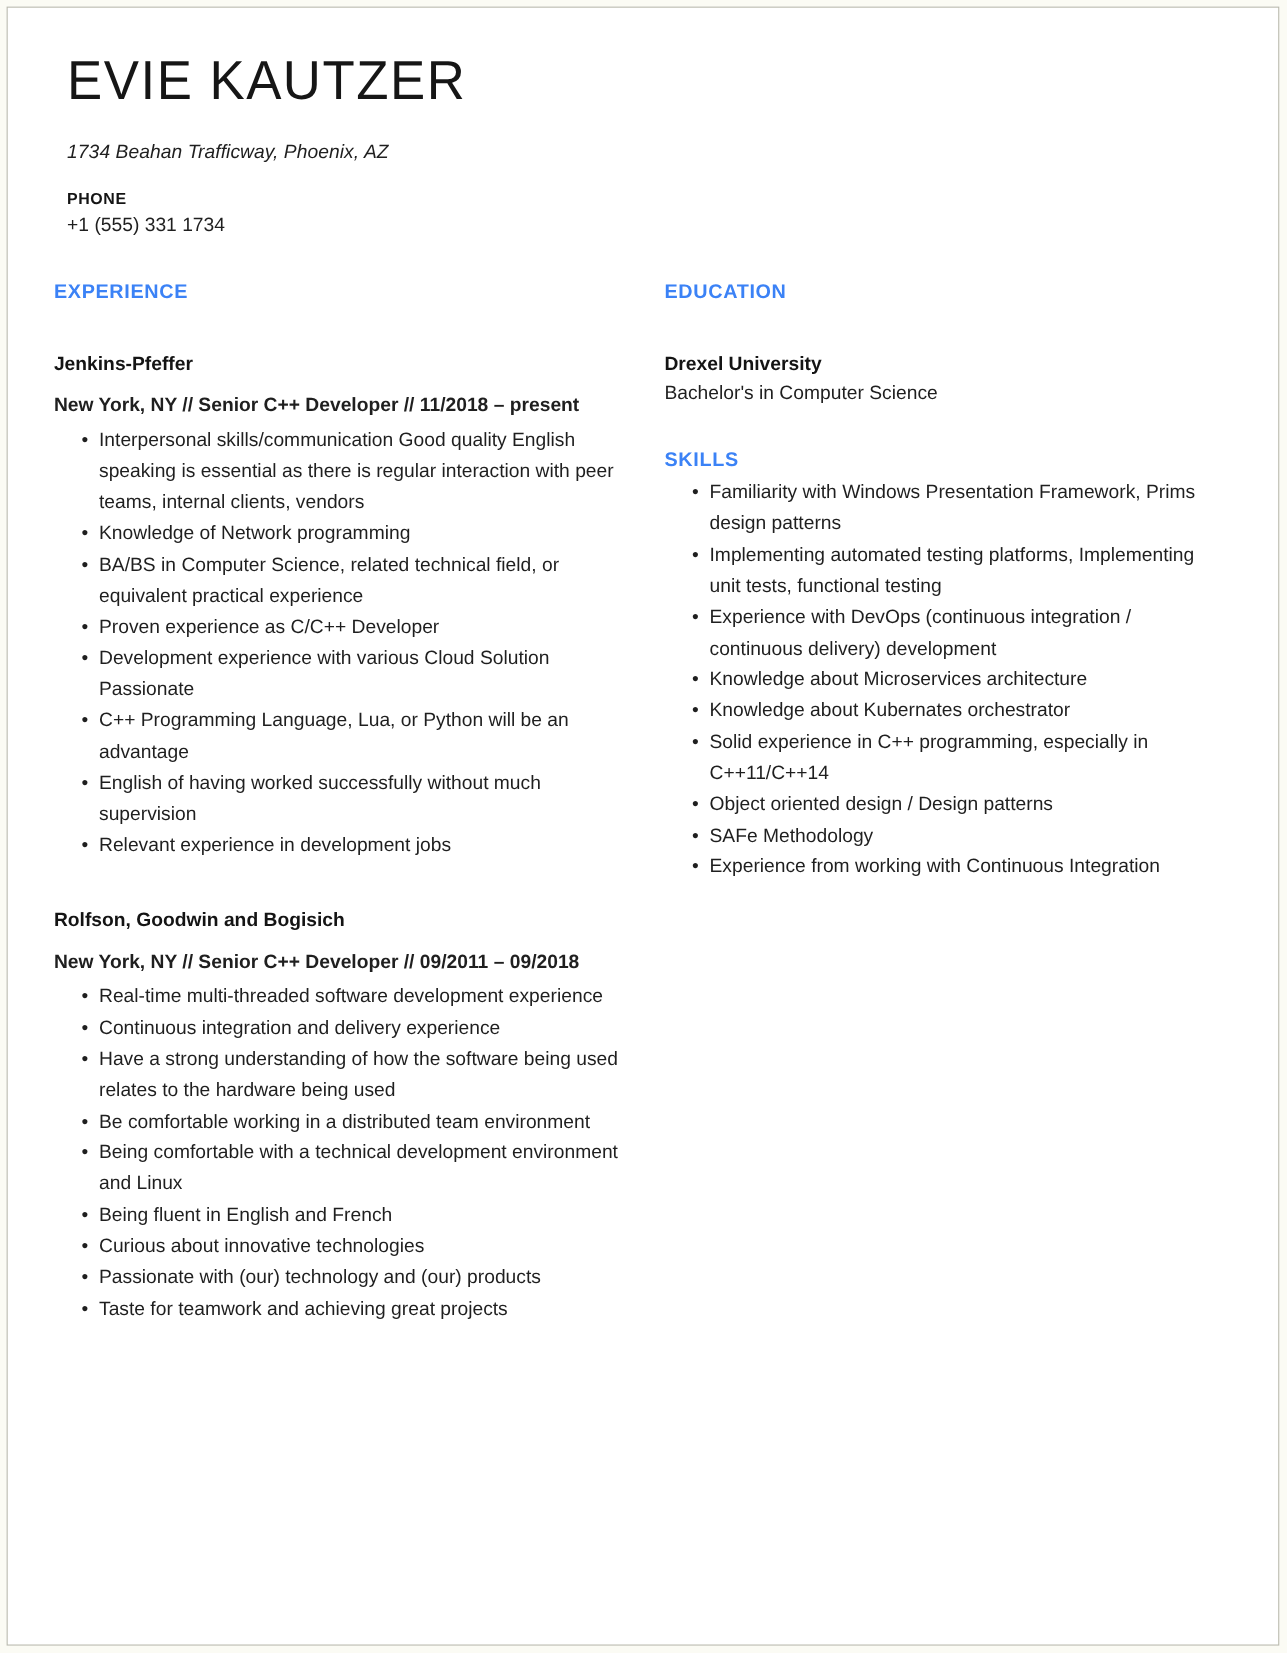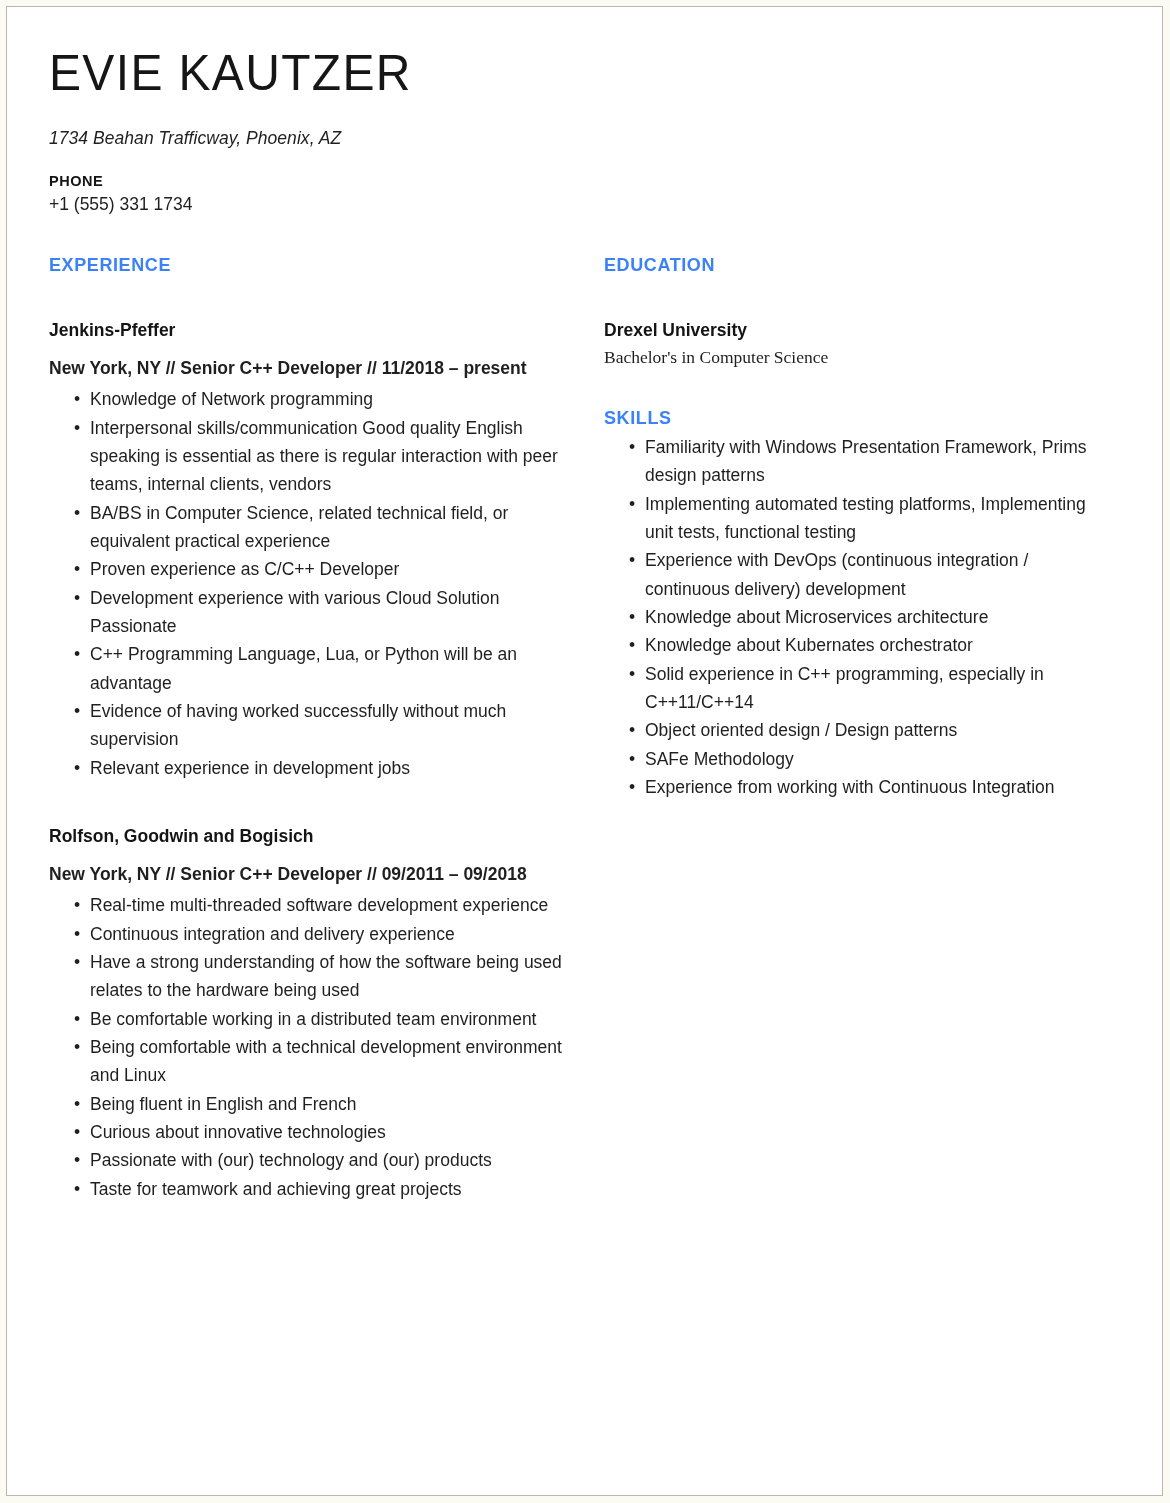--- a/index.html
+++ b/index.html
@@ -33,21 +33,21 @@
     left: 0;
     top: 0;
     width: 100%;
     height: 100%;
     padding: 0;
   }
 
   
   .header {
     position: absolute;
-    left: 42px;
+    left: 54px;
     top: 40px;
     width: 1060px;
   }
   .candidate-name {
     font-size: 50px;
     font-weight: 300;
     letter-spacing: 1.4px;
     line-height: 1.05;
     margin: 0 0 0 0;
     color: #161616;
@@ -161,21 +161,20 @@
   .edu-school {
     font-size: 17.5px;
     font-weight: 700;
     color: #141414;
   }
   .edu-degree {
     font-size: 17.5px;
     font-weight: 400;
     color: #1f1f1f;
     margin-top: 6px;
-    font-family: Liberation Serif, serif;
   }
   .skills-heading-wrap { margin-top: 40px; }
 </style>
 </head>
 <body>
 
 <div class="page-frame">
   <div class="page-inner">
 
     <div class="header">
@@ -187,27 +186,27 @@
 
     <div class="columns">
 
       <div class="col-left">
         <div class="section-heading">EXPERIENCE</div>
         <div id="experience-entries">
             <div class="entry">
               <div class="entry-title">Jenkins-Pfeffer</div>
               <div class="entry-meta">New York, NY // Senior C++ Developer // 11/2018 – present</div>
               <ul class="bullets">
+                <li>Interpersonal skills/communication Good quality English speaking is essential as there is regular interaction with peer teams, internal clients, vendors</li>
                 <li>Knowledge of Network programming</li>
-                <li>Interpersonal skills/communication Good quality English speaking is essential as there is regular interaction with peer teams, internal clients, vendors</li>
                 <li>BA/BS in Computer Science, related technical field, or equivalent practical experience</li>
                 <li>Proven experience as C/C++ Developer</li>
                 <li>Development experience with various Cloud Solution Passionate</li>
                 <li>C++ Programming Language, Lua, or Python will be an advantage</li>
-                <li>Evidence of having worked successfully without much supervision</li>
+                <li>English of having worked successfully without much supervision</li>
                 <li>Relevant experience in development jobs</li>
               </ul>
             </div>
             <div class="entry">
               <div class="entry-title">Rolfson, Goodwin and Bogisich</div>
               <div class="entry-meta">New York, NY // Senior C++ Developer // 09/2011 – 09/2018</div>
               <ul class="bullets">
                 <li>Real-time multi-threaded software development experience</li>
                 <li>Continuous integration and delivery experience</li>
                 <li>Have a strong understanding of how the software being used relates to the hardware being used</li>

